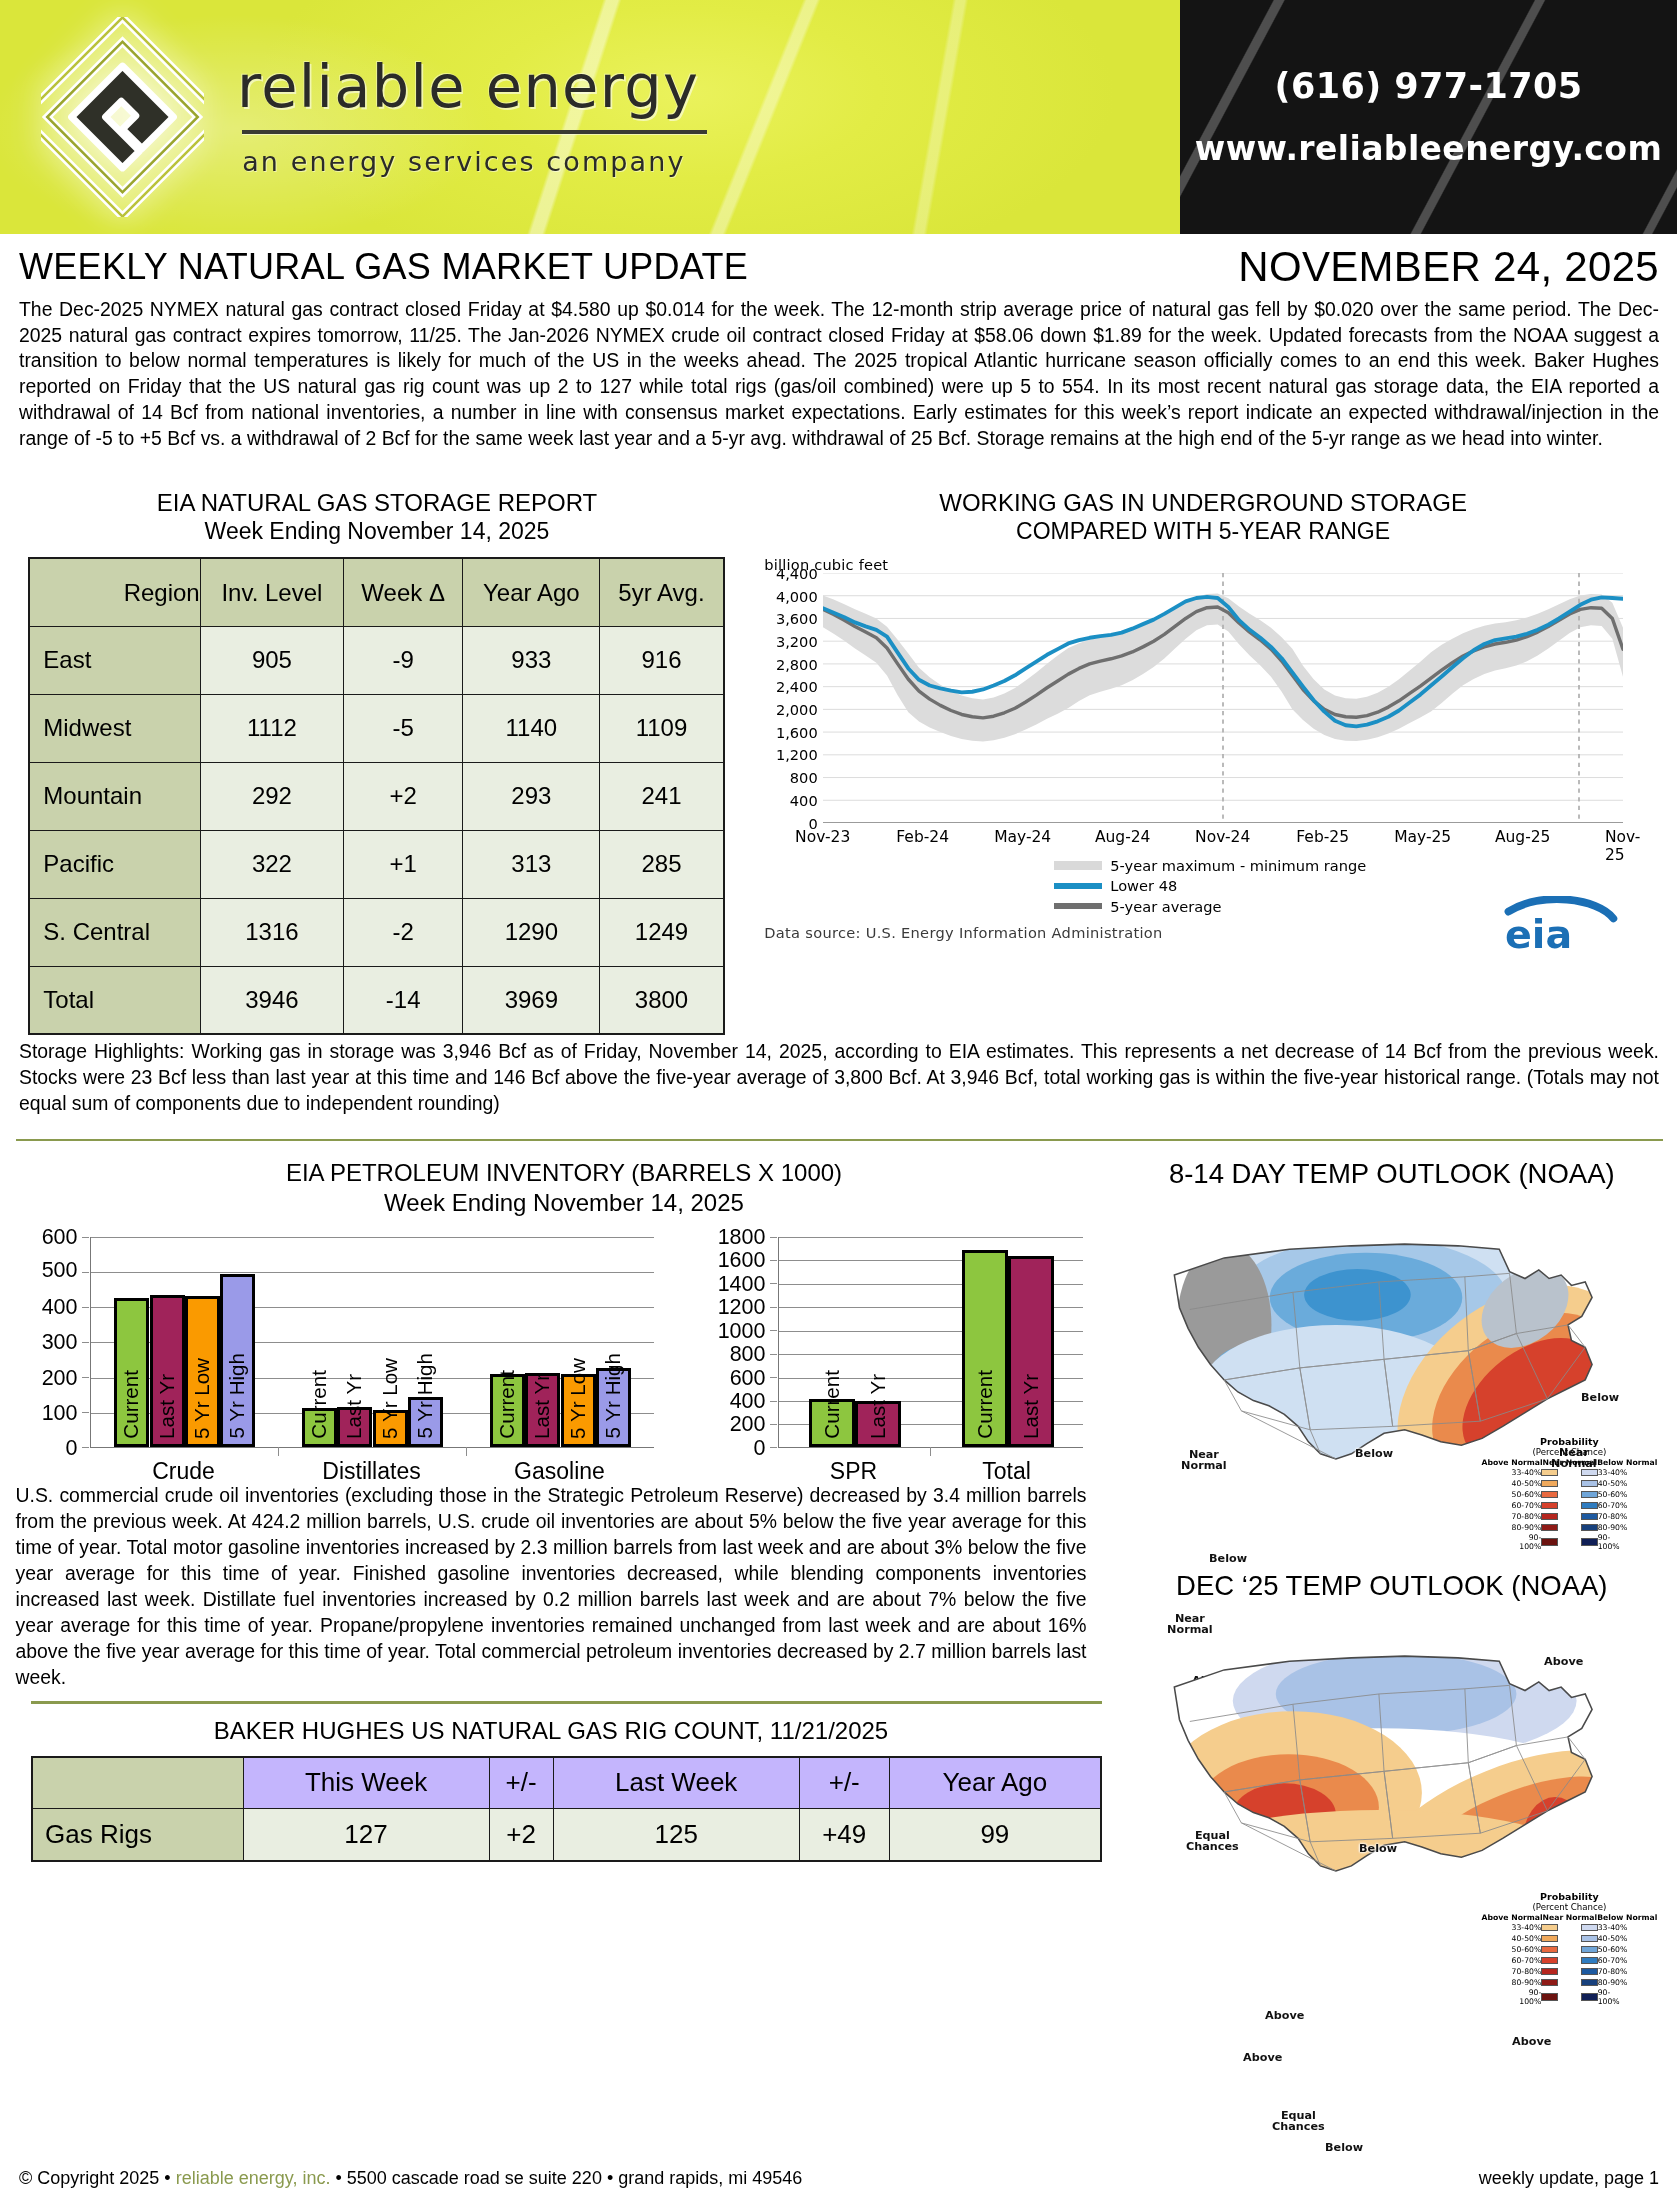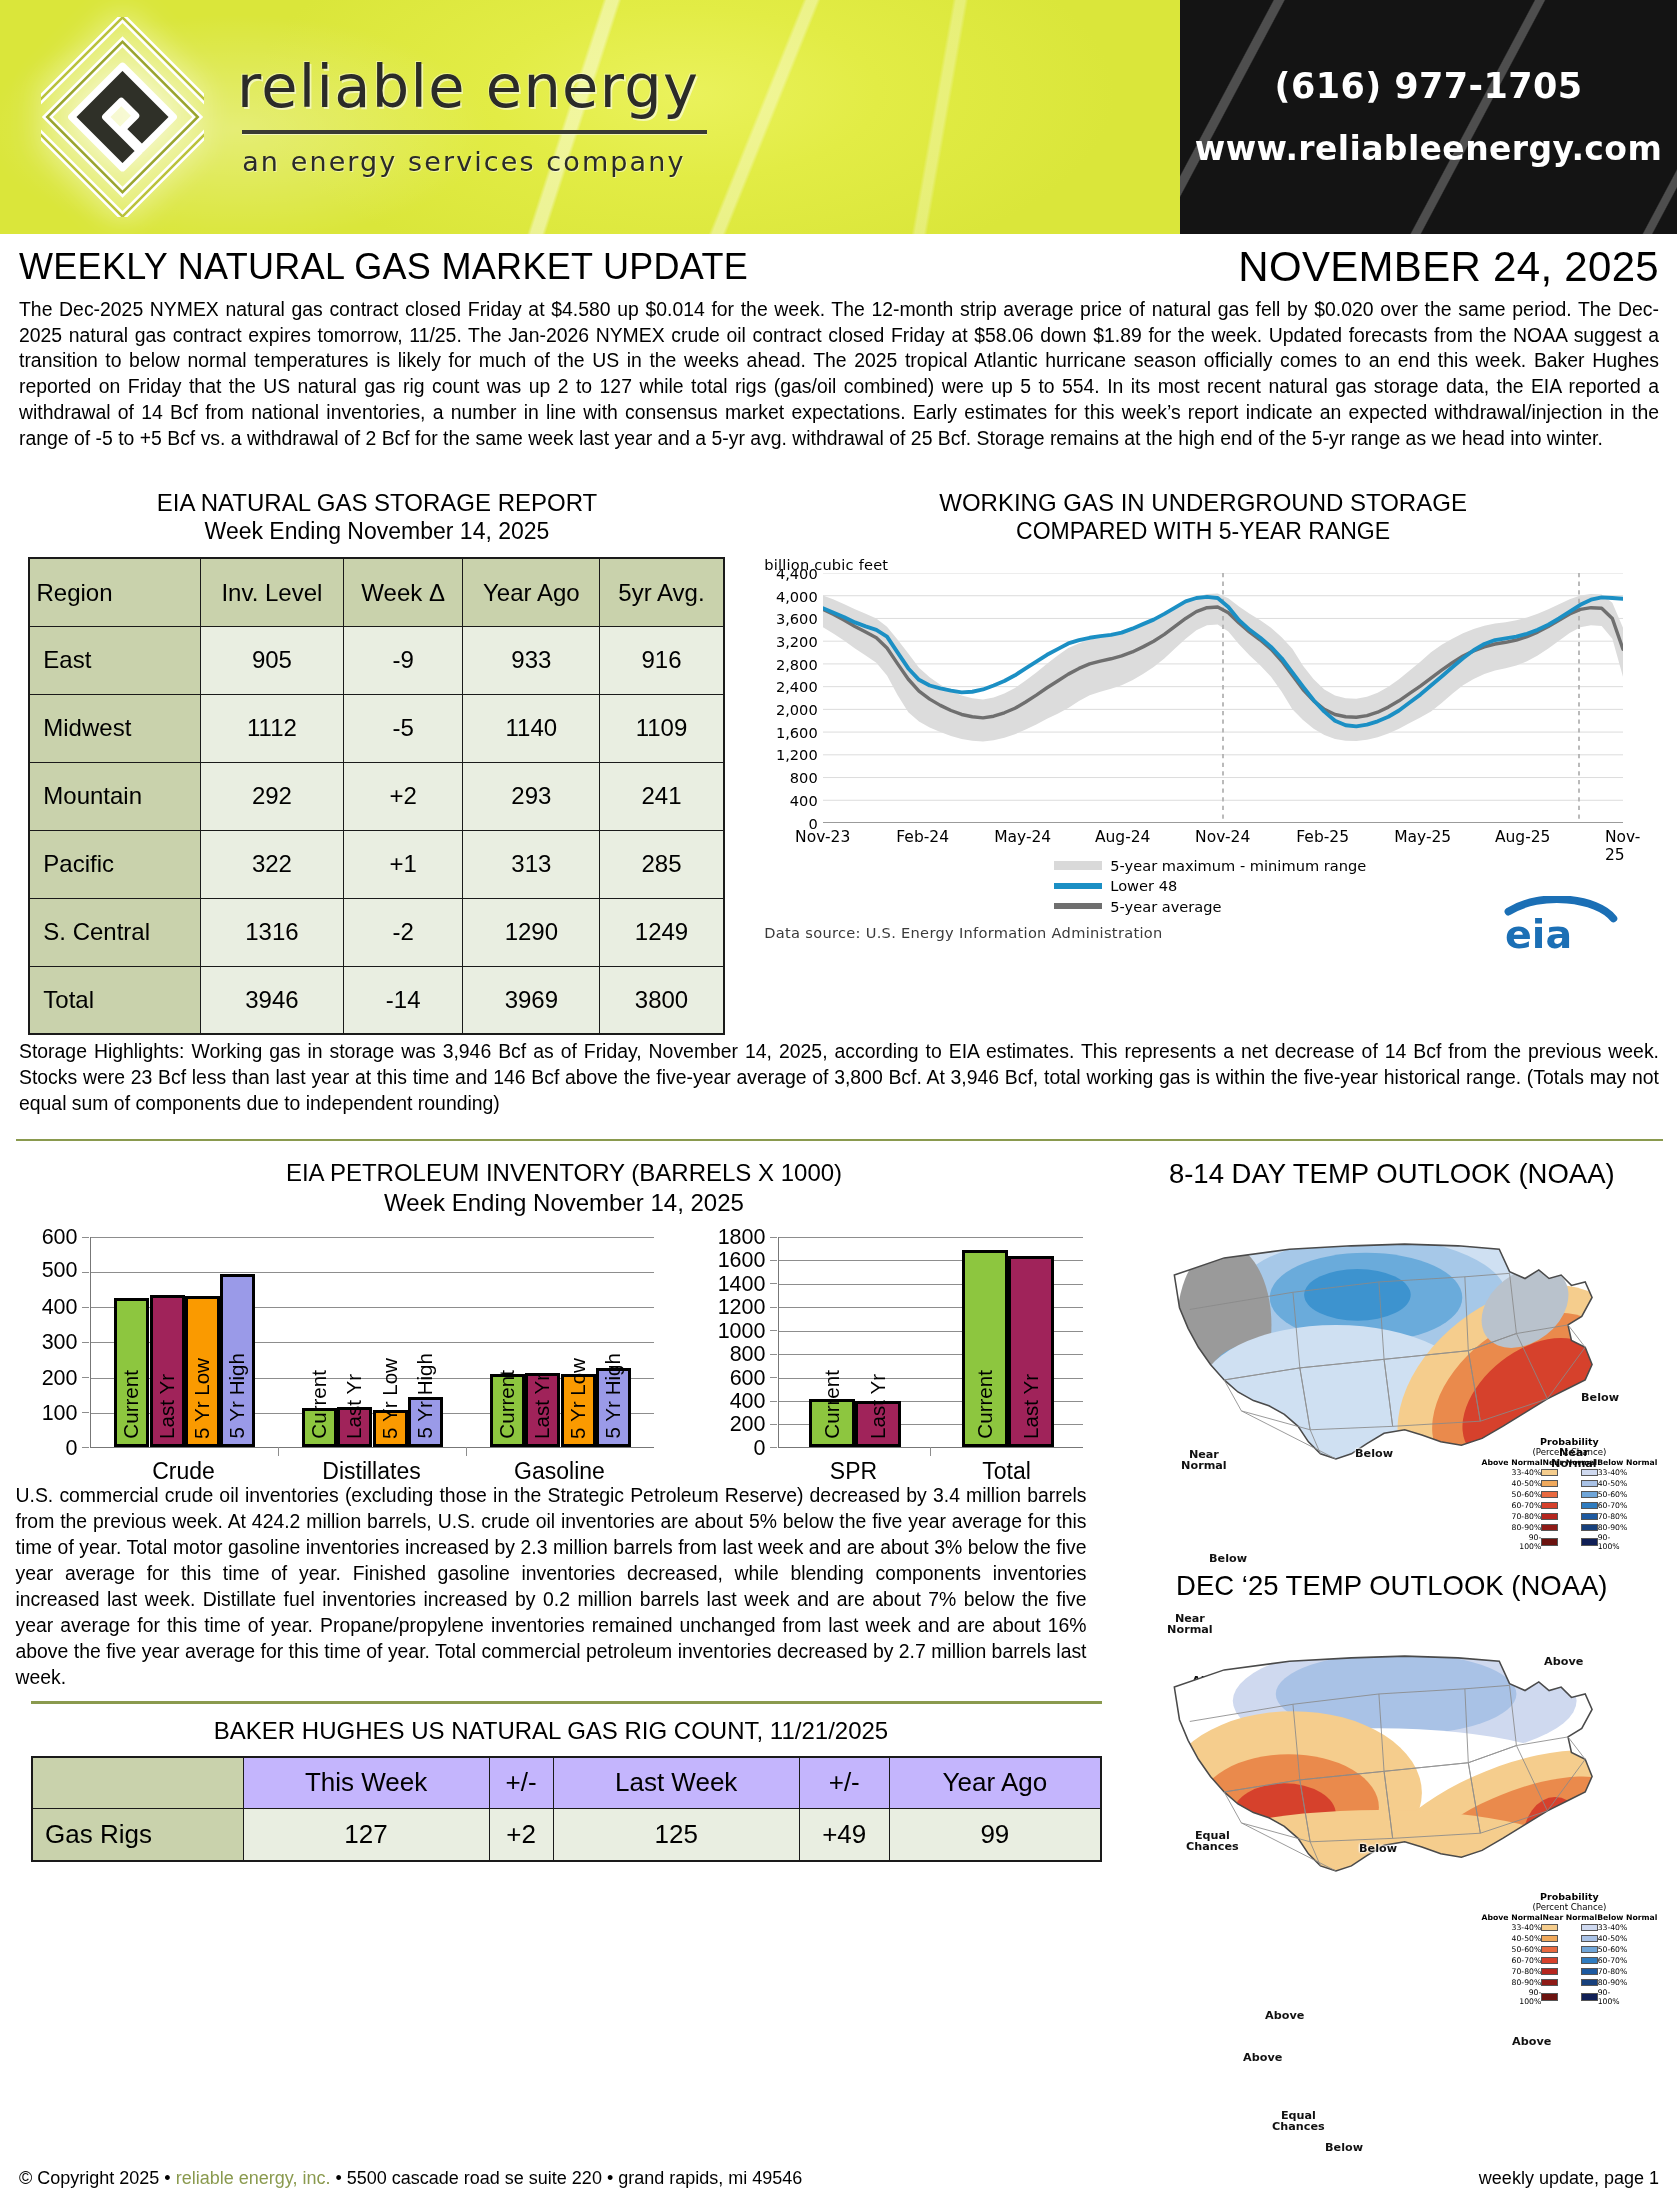--- a/index.html
+++ b/index.html
@@ -95,21 +95,21 @@
   .sec-title { text-align:center; font-size: 24px; line-height: 1.22; margin-top: 24px; }
   .sec-title .l2 { font-size: 23px; }
 
   table.grid { border-collapse: collapse; width: 697px; margin: 12px 0 0 12px;
     border: 2.6px solid #1a1a1a; }
   table.grid td, table.grid th { border: 1.7px solid #1a1a1a; height: 68px;
     font-size: 24px; font-weight: 400; text-align:center; }
   table.grid thead th { background:#c9d2ac; }
   table.grid tbody td { background:#e9eee1; }
   table.grid tbody td.rowhead { background:#c9d2ac; text-align:left; padding-left:13.8px; }
-  table.grid th.rowhead { text-align:left; padding-left:7px;margin-left:28px; }
+  table.grid th.rowhead { text-align:right; padding-left:26px;margin-left:28px; }
 
   
   .eia-chart { position:relative; margin-top: 8.6px; width: 912px; height: 344px; }
   .eia-units { position:absolute; left: 20.6px; top: 1.7px; font-size: 14.6px;
     font-family:"DejaVu Sans", sans-serif; letter-spacing:0.2px; }
   .eia-plot { position:absolute; left: 79px; top: 19px; width: 800px; height: 250px; }
   .eia-ylabels { position:absolute; left: 17px; top: 19px; width:57px; height:250px; }
   .eia-ylabels span { position:absolute; right:0; font-size:14.6px; transform:translateY(-50%);
     font-family:"DejaVu Sans", sans-serif; }
   .eia-xlabels { position:absolute; left:79px; top: 274px; width:800px; }

